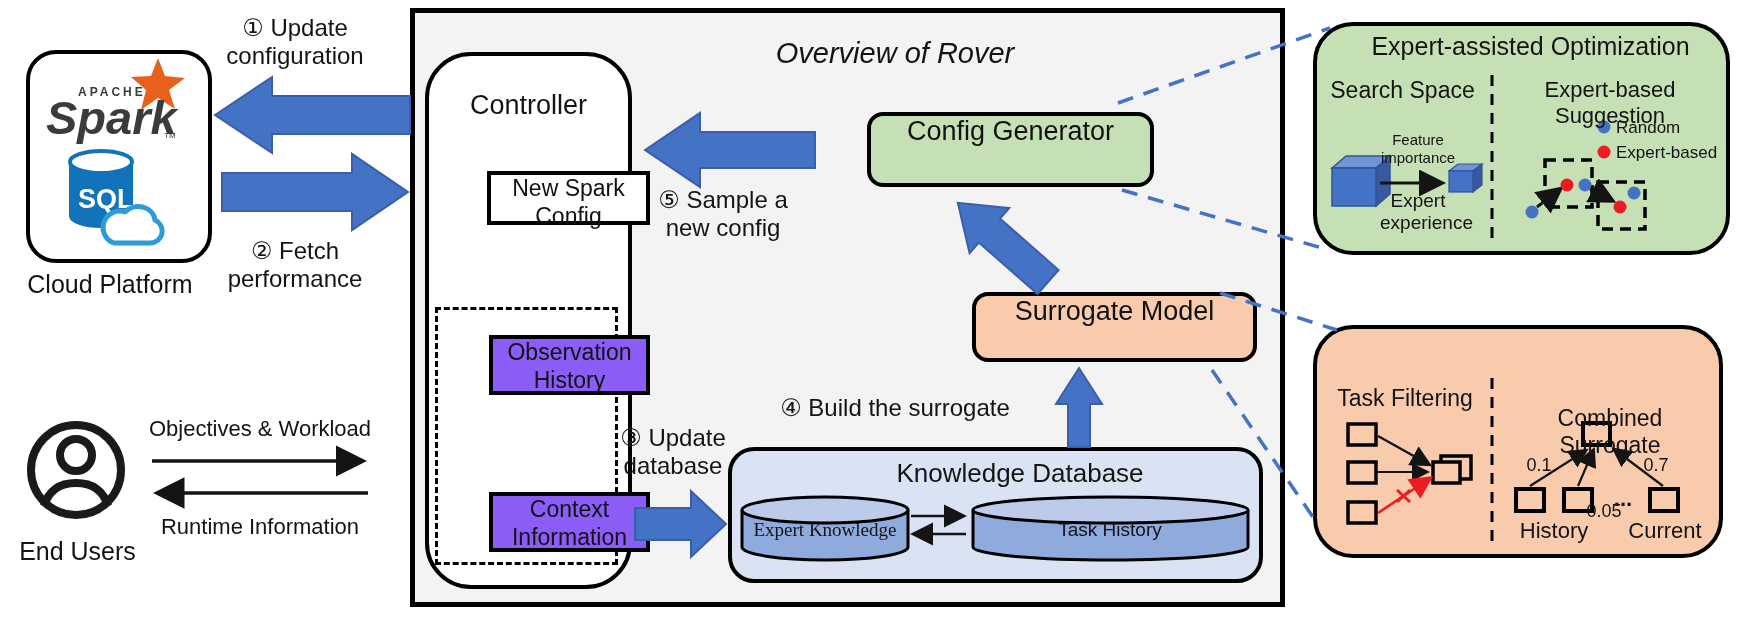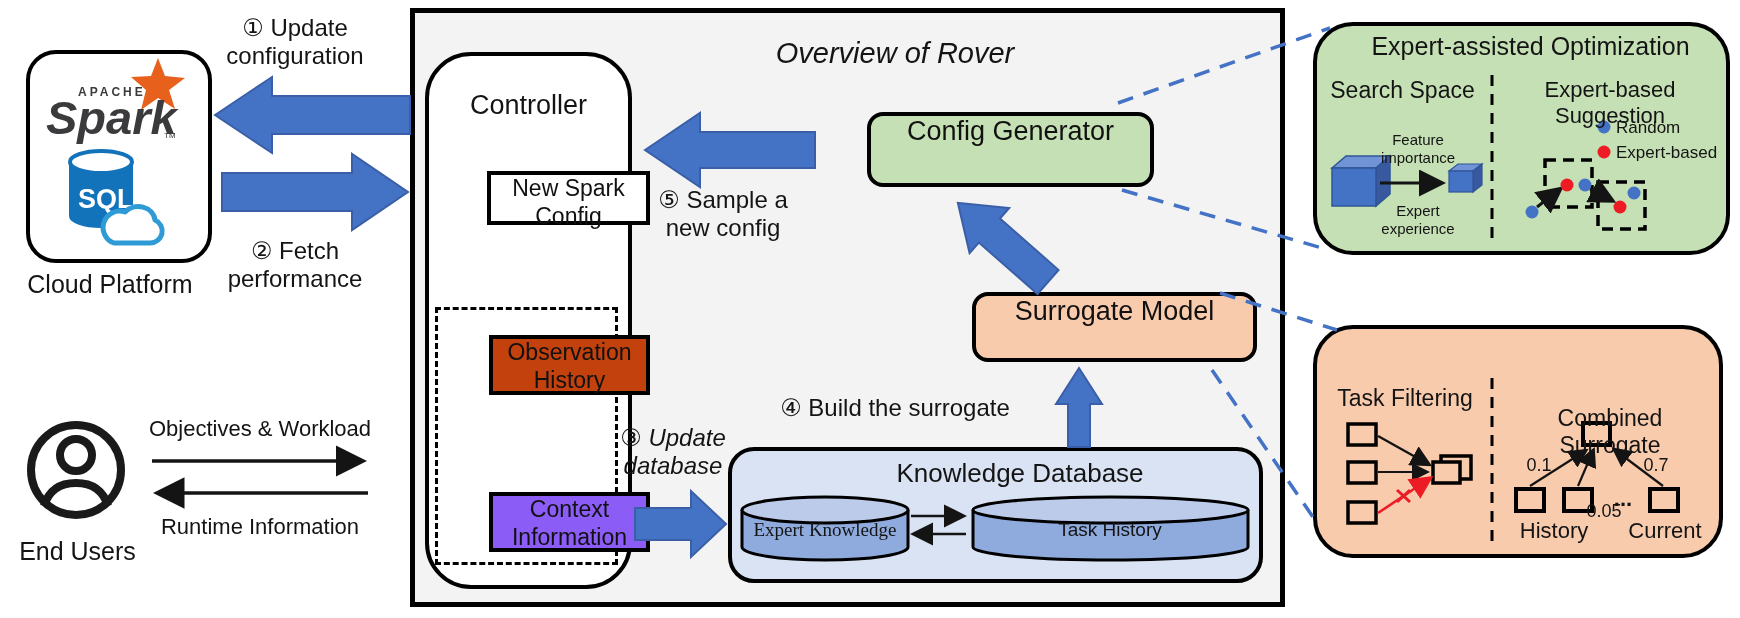--- a/index.html
+++ b/index.html
@@ -8,21 +8,21 @@
   .txt{position:absolute;white-space:pre-line;text-align:center;line-height:1.18;color:#141414;z-index:6;}
   .box{position:absolute;box-sizing:border-box;z-index:1;}
   .svg-layer{position:absolute;left:0;top:0;width:1740px;height:618px;z-index:4;pointer-events:none;}
   .flexc{display:flex;align-items:flex-start;justify-content:center;margin-left:42px;}
   
   .main-box{left:410px;top:8px;width:875px;height:599px;background:#f3f3f3;border:5px solid #000;}
   .cloud-box{left:26px;top:50px;width:186px;height:213px;background:#fff;border:4px solid #000;border-radius:30px;}
   .controller-box{left:425px;top:52px;width:207px;height:537px;background:#fff;border:4px solid #000;border-radius:46px;}
   .nsc-box{left:445px;top:171px;width:163px;height:54px;background:#fff;border:4px solid #000;}
   .dash-box{left:435px;top:307px;width:183px;height:258px;border:3px dashed #000;background:transparent;}
-  .obs-box{left:447px;top:335px;width:161px;height:60px;background:#c2410c;border:4px solid #000;}
+  .obs-box{left:447px;top:335px;width:161px;height:60px;background:#8b5cf6;border:4px solid #000;}
   .ctx-box{left:447px;top:492px;width:161px;height:60px;background:#8b5cf6;border:4px solid #000;}
   .cfg-box{left:825px;top:112px;width:287px;height:75px;background:#c5e0b4;border:4px solid #000;border-radius:16px;}
   .sur-box{left:930px;top:292px;width:285px;height:70px;background:#f8cbad;border:4px solid #000;border-radius:16px;}
   .kd-box{left:728px;top:447px;width:535px;height:136px;background:#dae3f3;border:4px solid #000;border-radius:26px;}
   .green-panel{left:1313px;top:22px;width:417px;height:233px;background:#c5e0b4;border:4px solid #000;border-radius:40px;}
   .orange-panel{left:1313px;top:325px;width:410px;height:233px;background:#f8cbad;border:4px solid #000;border-radius:40px;}
   .inner-label{font-size:23px;line-height:1.2;text-align:center;white-space:pre-line;}
 </style>
 </head>
 <body>
@@ -175,33 +175,33 @@
   <div class="txt" style="left:140px;top:416px;width:240px;font-size:22px;">Objectives &amp; Workload</div>
   <div class="txt" style="left:140px;top:514px;width:240px;font-size:22px;">Runtime Information</div>
   <div class="txt" style="left:10px;top:537px;width:135px;font-size:25px;">End Users</div>
 
   <div class="txt" style="left:745px;top:36px;width:300px;font-size:29px;font-style:italic;">Overview of Rover</div>
   <div class="txt" style="left:435px;top:90px;width:187px;font-size:27px;">Controller</div>
 
   <div class="txt" style="left:633px;top:186px;width:180px;font-size:24px;">⑤ Sample a
 new config</div>
   <div class="txt" style="left:745px;top:394px;width:300px;font-size:24px;">④ Build the surrogate</div>
-  <div class="txt" style="left:613px;top:424px;width:120px;font-size:24px;font-style:italic;">③ Update
+  <div class="txt" style="left:613px;top:424px;width:120px;font-size:24px;">③ Update
 database</div>
 
   <div class="txt" style="left:800px;top:458px;width:440px;font-size:26px;">Knowledge Database</div>
   <div class="txt" style="left:742px;top:519px;width:166px;font-size:19px;font-family:Liberation Serif, serif;">Expert Knowledge</div>
   <div class="txt" style="left:1030px;top:519px;width:160px;font-size:19px;">Task History</div>
 
   <div class="txt" style="left:1348px;top:32px;width:365px;font-size:25px;">Expert-assisted Optimization</div>
   <div class="txt" style="left:1330px;top:77px;width:145px;font-size:23px;">Search Space</div>
   <div class="txt" style="left:1500px;top:77px;width:220px;font-size:22px;">Expert-based Suggestion</div>
   <div class="txt" style="left:1380px;top:131px;width:76px;font-size:15px;">Feature
 importance</div>
-  <div class="txt" style="left:1380px;top:202px;width:76px;font-size:15px;">Expert
+  <div class="txt" style="left:1380px;top:190px;width:76px;font-size:19px;">Expert
 experience</div>
   <div class="txt" style="left:1616px;top:118px;width:100px;font-size:17px;text-align:left;">Random</div>
   <div class="txt" style="left:1616px;top:143px;width:110px;font-size:17px;text-align:left;">Expert-based</div>
 
   <div class="txt" style="left:1335px;top:385px;width:140px;font-size:23px;">Task Filtering</div>
   <div class="txt" style="left:1505px;top:405px;width:210px;font-size:23px;">Combined Surrogate</div>
   <div class="txt" style="left:1519px;top:455px;width:40px;font-size:18px;">0.1</div>
   <div class="txt" style="left:1581px;top:466px;width:46px;font-size:18px;margin-top:35px;">0.05</div>
   <div class="txt" style="left:1636px;top:455px;width:40px;font-size:18px;">0.7</div>
   <div class="txt" style="left:1608px;top:486px;width:30px;font-size:22px;font-weight:bold;">...</div>

